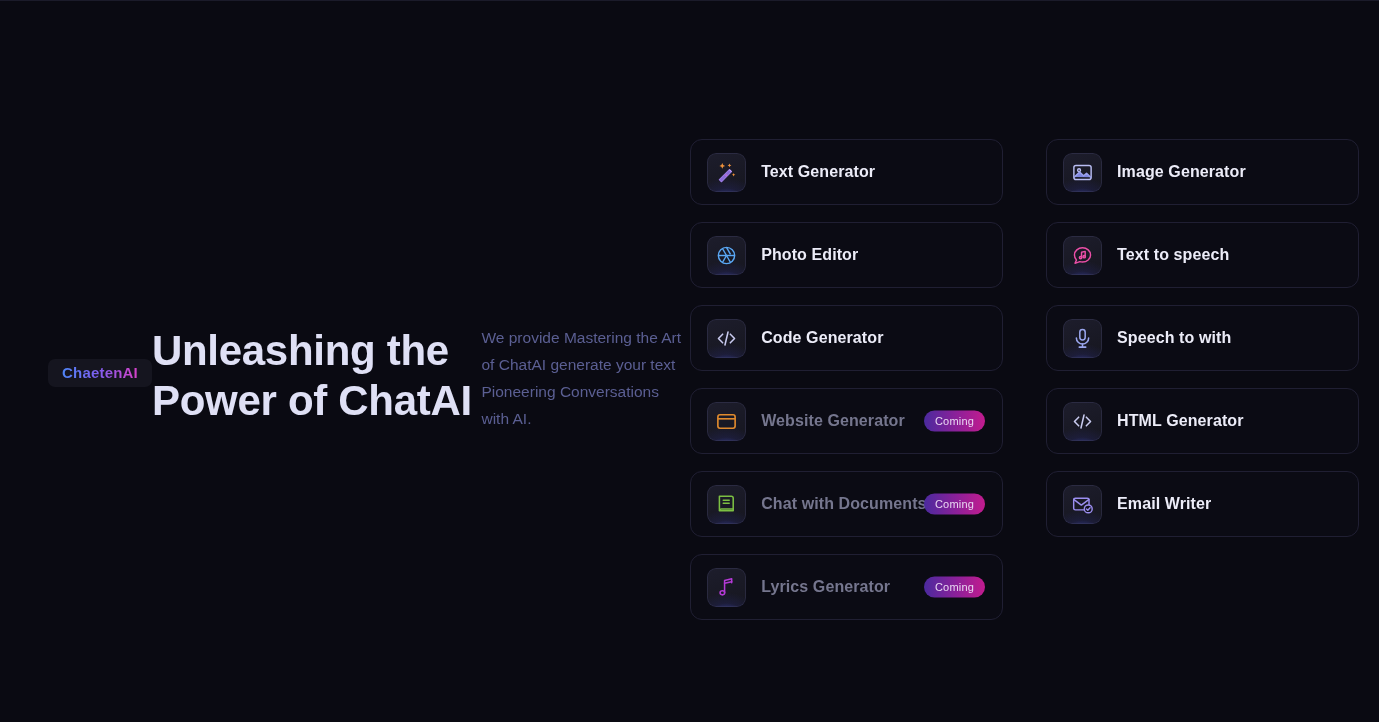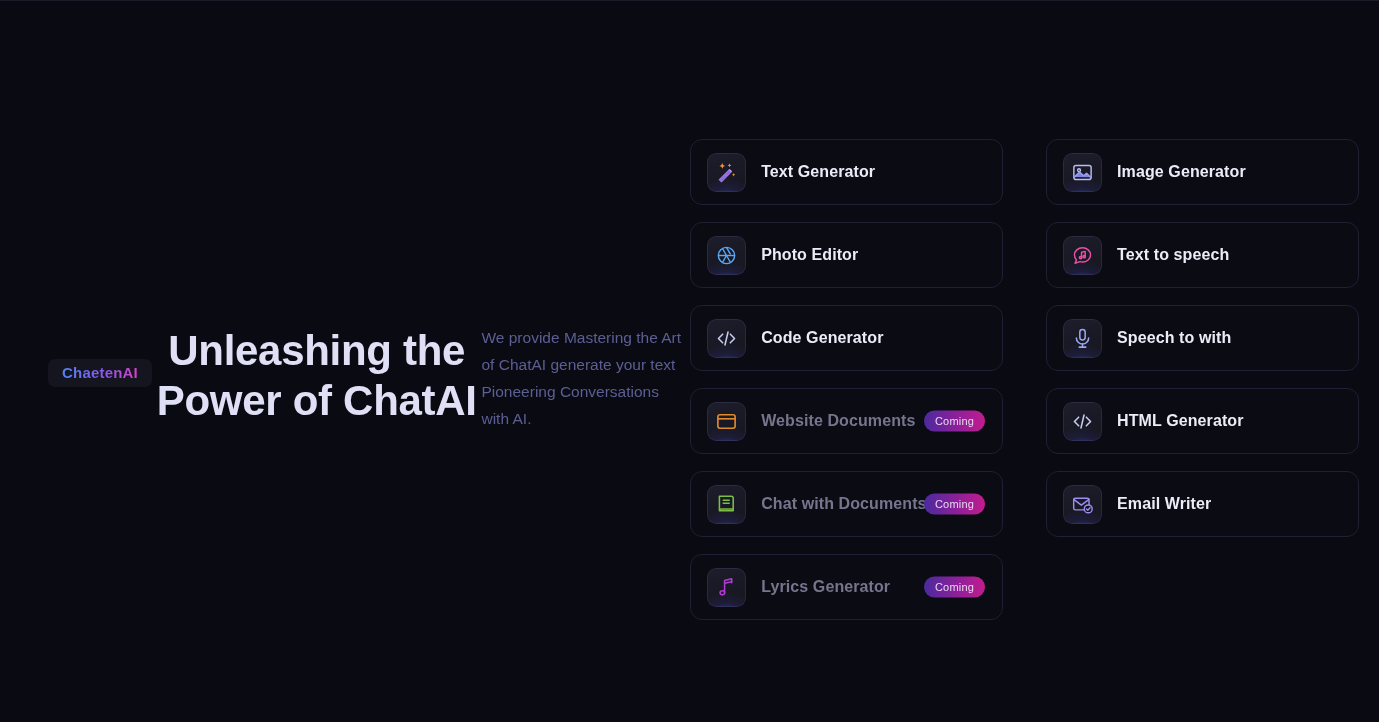--- a/index.html
+++ b/index.html
@@ -51,21 +51,21 @@
     -webkit-text-fill-color: transparent;
   }
 
   .hero-title {
     margin-top: 11px;
     font-size: 42px;
     line-height: 1.18;
     font-weight: 700;
     color: #dfe0f5;
     letter-spacing: -0.3px;
-    text-align: center;
+    text-align: left;
   }
 
   .hero-sub {
     margin-top: 15px;
     font-size: 15.5px;
     line-height: 27px;
     color: #5b5f93;
     text-align: left;
     font-weight: 400;
   }
@@ -219,21 +219,21 @@
         </div>
         <span class="card-label">Speech to with</span>
       </div>
       <div class="card coming">
         <div class="icon-tile">
           <svg width="23" height="23" viewBox="0 0 24 24" fill="none" stroke="#e08a2e" stroke-width="1.7" stroke-linejoin="round">
       <rect x="3" y="5" width="18" height="14" rx="2.2"></rect>
       <path d="M3 9.2 L21 9.2"></path>
     </svg>
         </div>
-        <span class="card-label">Website Documents</span>
+        <span class="card-label">Website Generator</span>
         <span class="coming-badge">Coming</span>
       </div>
       <div class="card">
         <div class="icon-tile">
           <svg width="23" height="23" viewBox="0 0 24 24" fill="none" stroke="#c9cbf0" stroke-width="1.6" stroke-linecap="round" stroke-linejoin="round">
       <path d="M8 7.5 L3.6 12 L8 16.5"></path>
       <path d="M16 7.5 L20.4 12 L16 16.5"></path>
       <path d="M13.6 5.2 L10.4 18.8"></path>
     </svg>
         </div>

